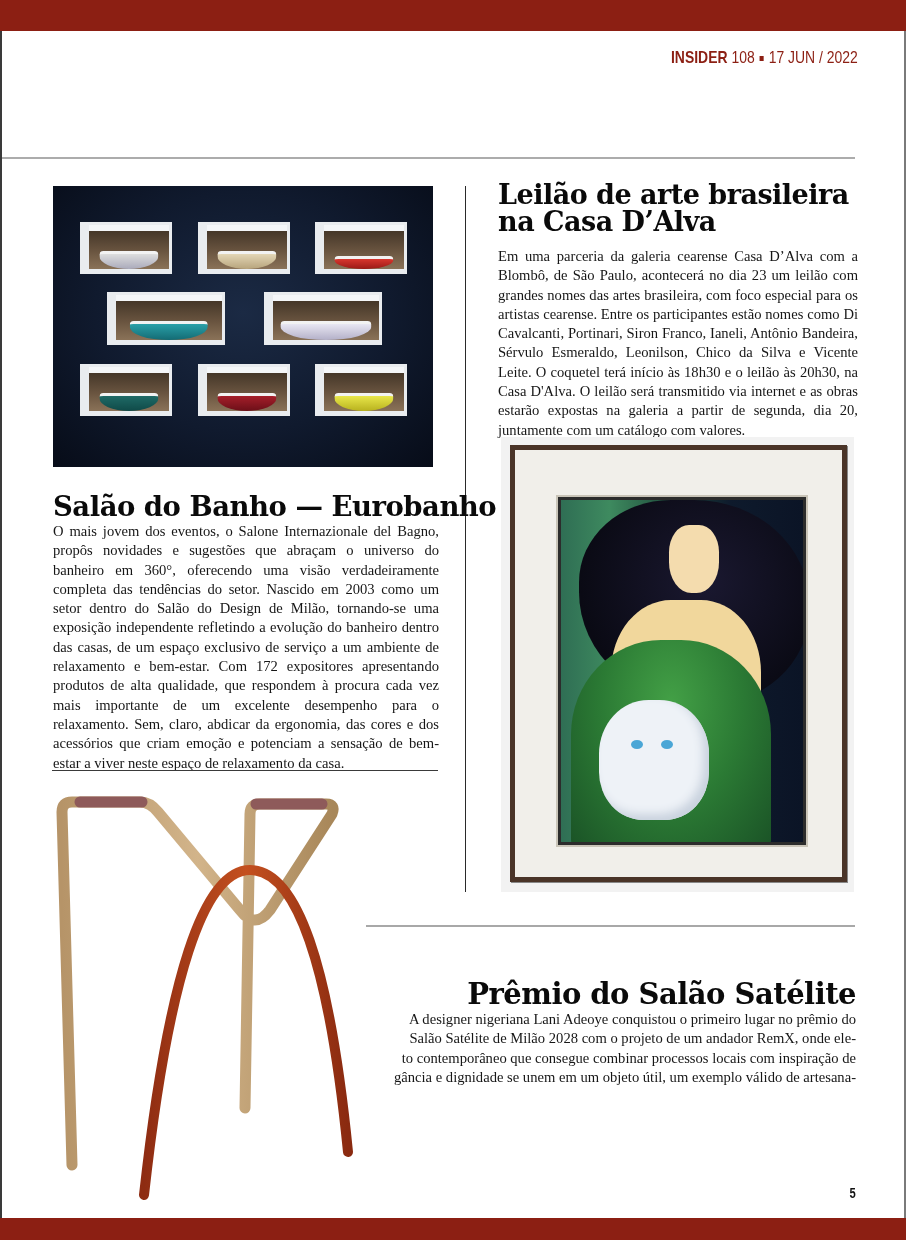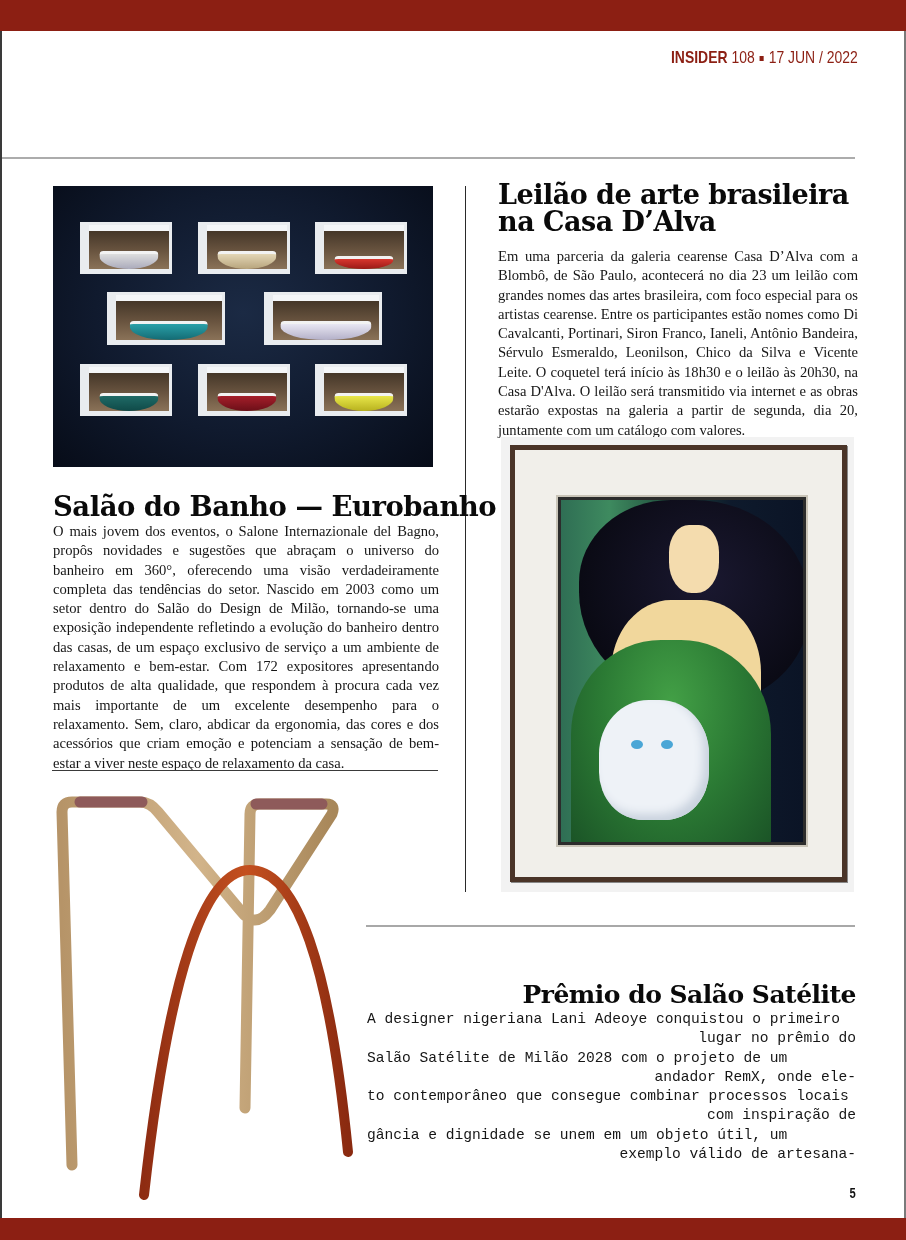--- a/index.html
+++ b/index.html
@@ -85,22 +85,22 @@
 
   
   .article-right-top { position: absolute; left: 498px; top: 181px; width: 360px; }
   .article-right-top .headline { font-size: 27px; line-height: 27px; margin-bottom: 12px; }
   .body-text { font-size: 14.6px; line-height: 19.3px; text-align: justify; color: #161616; hyphens: manual; }
 
   .article-left { position: absolute; left: 53px; top: 492px; width: 386px; }
   .article-left .headline { font-size: 27.5px; line-height: 29px; margin-bottom: 1px; white-space: nowrap; }
 
   .article-bottom { position: absolute; left: 367px; top: 980px; width: 489px; text-align: right; }
-  .article-bottom .headline { font-size: 25px; line-height: 29px; margin-bottom: 1px; }
-  .article-bottom .body-text { text-align: left; text-align-last: right; font-family: Liberation Mono, monospace; }
+  .article-bottom .headline { font-size: 29px; line-height: 29px; margin-bottom: 1px; }
+  .article-bottom .body-text { text-align: left; text-align-last: right; }
   .article-bottom .body-text span { display: block; }
 </style>
 </head>
 <body>
 
 <div class="top-bar"></div>
 <div class="left-edge"></div>
 <div class="right-edge"></div>
 
 <div class="running-head">

